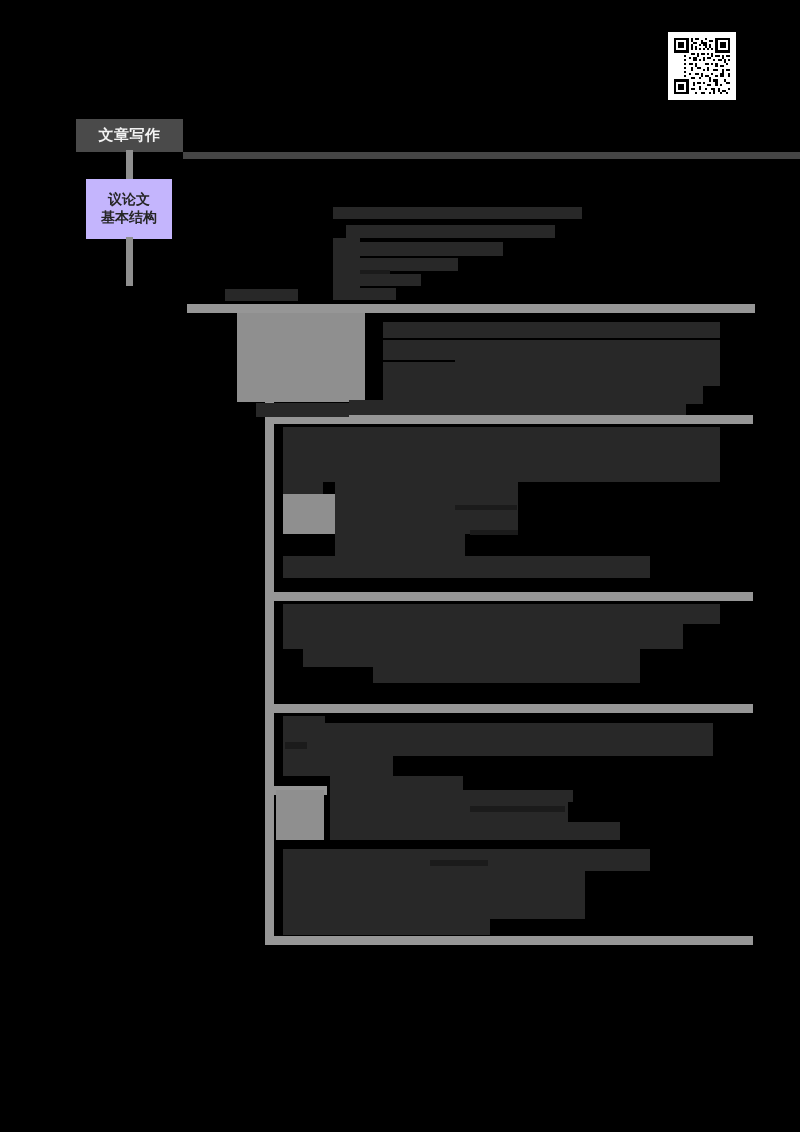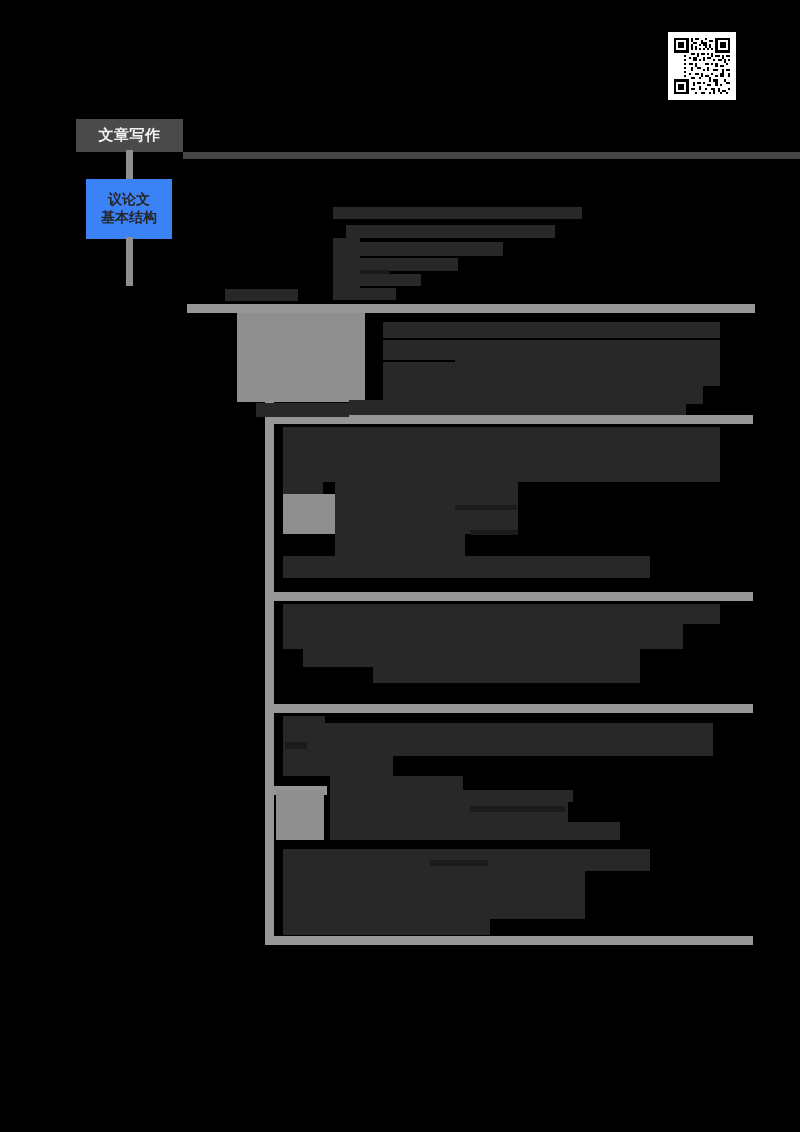--- a/index.html
+++ b/index.html
@@ -43,21 +43,21 @@
     width:107px; height:33px;
     background:#4a4a4a;
     color:#f2f2f2;
     font-size:15px;
     font-weight:bold;
     letter-spacing:.5px;
   }
   .node-sub{
     left:86px; top:179px;
     width:86px; height:60px;
-    background:#3b82f6;
+    background:#c4b5fd;
     color:#262626;
     font-size:14px;
     font-weight:bold;
   }
   .node-leaf{
     left:79px; top:284px;
     width:108px; height:42px;
     background:#fbfbfb;
     color:#1f1f1f;
     font-size:13px;

